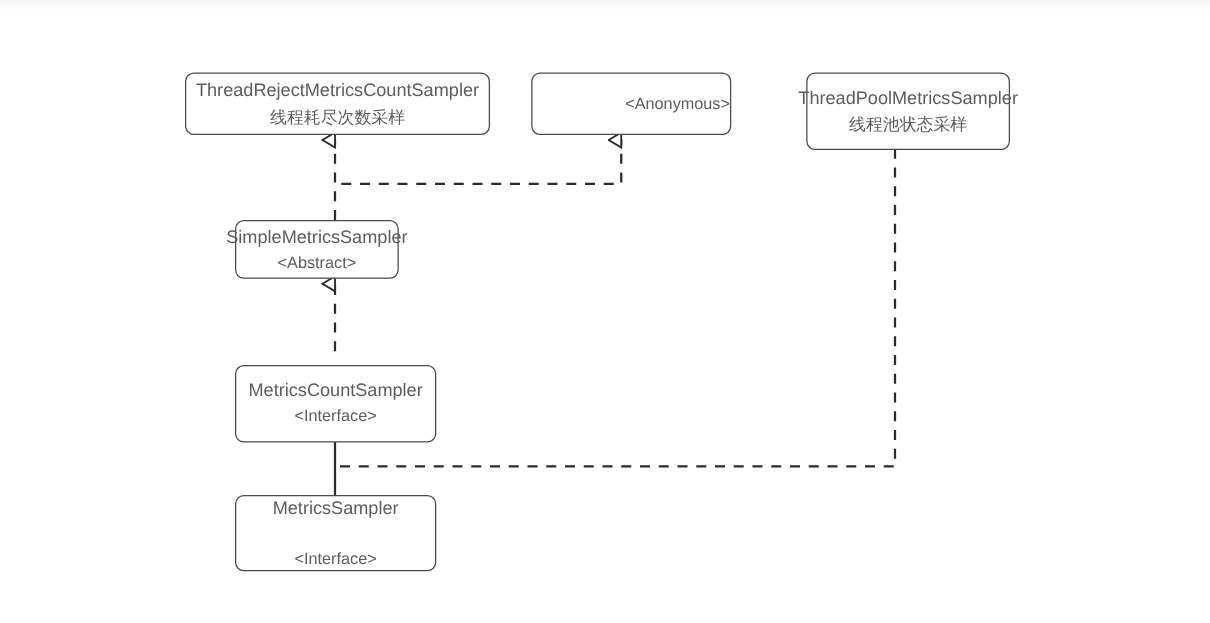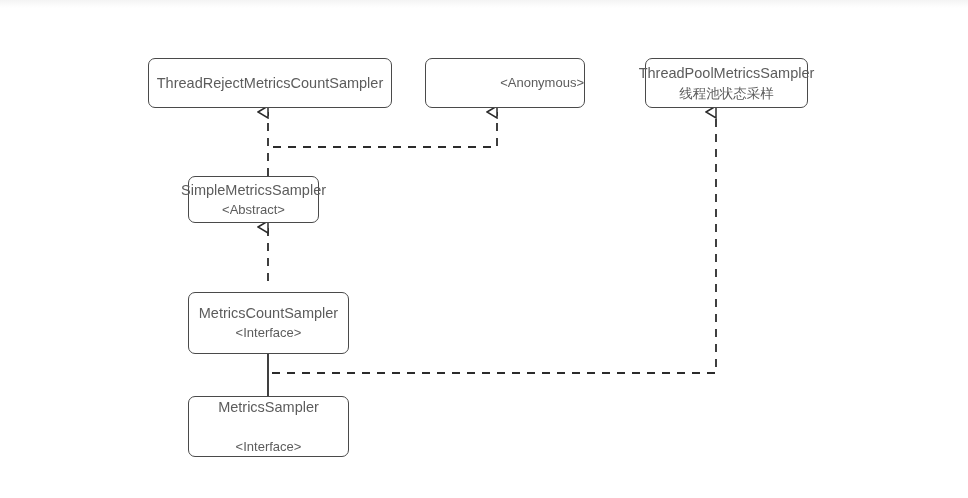--- a/index.html
+++ b/index.html
@@ -80,27 +80,28 @@
       <path d="M 268 396 L 268 347" fill="none" stroke="#2b2b2b" stroke-width="1.8" marker-end="url(#hollow-tri-up)"></path>
     </g>
 
     <g>
       <path d="M 272 373 L 716 373 L 716 112" fill="none" stroke="#2b2b2b" stroke-width="1.8" stroke-dasharray="8 7" stroke-linejoin="round" marker-end="url(#hollow-tri-up)"></path>
     </g>
   </svg>
 
   <div class="node" style="left:148px; top:58px; width:244px; height:50px;">
     <div class="line name">ThreadRejectMetricsCountSampler</div>
+    <div class="line desc">线程耗尽次数采样</div>
   </div>
 
   <div class="node" style="left:425px; top:58px; width:160px; height:50px;align-items:flex-end;">
     <div class="line stereo">&lt;Anonymous&gt;</div>
   </div>
 
-  <div class="node" style="left:645px; top:58px; width:163px; height:50px;">
+  <div class="node" style="left:645px; top:58px; width:163px; height:62px;">
     <div class="line name">ThreadPoolMetricsSampler</div>
     <div class="line desc">线程池状态采样</div>
   </div>
 
   <div class="node" style="left:188px; top:176px; width:131px; height:47px;">
     <div class="line name">SimpleMetricsSampler</div>
     <div class="line stereo">&lt;Abstract&gt;</div>
   </div>
 
   <div class="node" style="left:188px; top:292px; width:161px; height:62px;">

